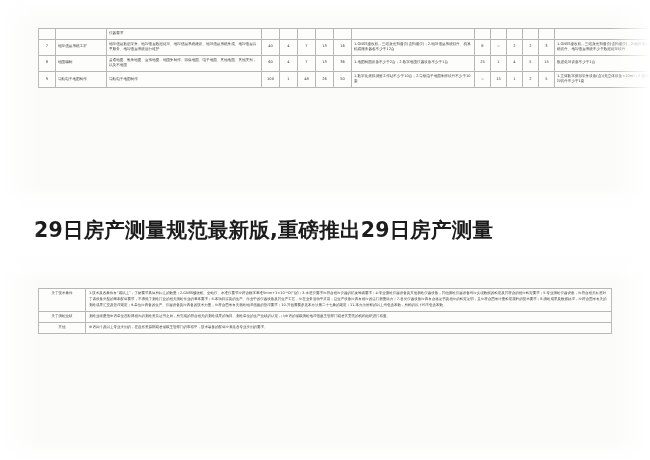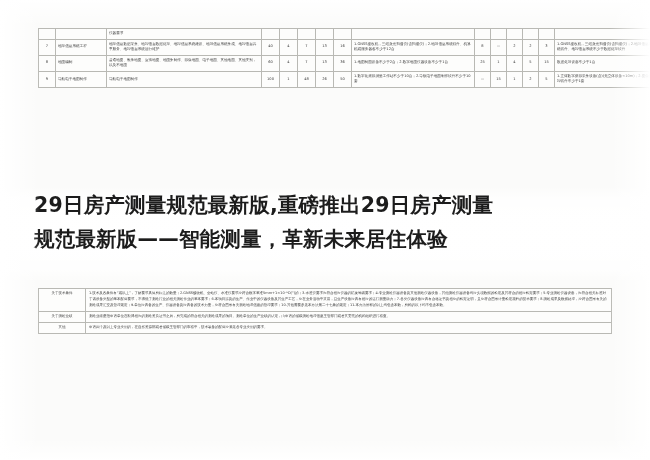--- a/index.html
+++ b/index.html
@@ -98,21 +98,21 @@
         rgba(255,255,255,0.96) 34%,
         rgba(255,255,255,0.96) 66%,
         rgba(255,255,255,0.82) 86%,
         rgba(255,255,255,0) 100%);
     pointer-events: none;
   }
   
   .headline {
     position: absolute;
     left: 34px;
-    top: 188px;
+    top: 213px;
     width: 582px;
     font-family: "DejaVu Sans", sans-serif;
     font-weight: bold;
     font-size: 20.5px;
     line-height: 34px;
     color: #1c1c1c;
     letter-spacing: 0.2px;
   }
   .headline .l2 { display: block; }
   .fade-top {
@@ -243,20 +243,19 @@
         </tr>
       </tbody>
         </table>
     </div>
   </div>
 
   <div class="wash"></div>
 
   <div class="headline">
     <span class="l1">29日房产测量规范最新版,重磅推出29日房产测量</span>
-    <span class="l2">规范最新版——智能测量，革新未来居住体验</span>
   </div>
 
   <div class="fade-top"></div>
   <div class="fade-bottom"></div>
   <div class="fade-left"></div>
   <div class="fade-right"></div>
 </div>
 
 </body></html>

